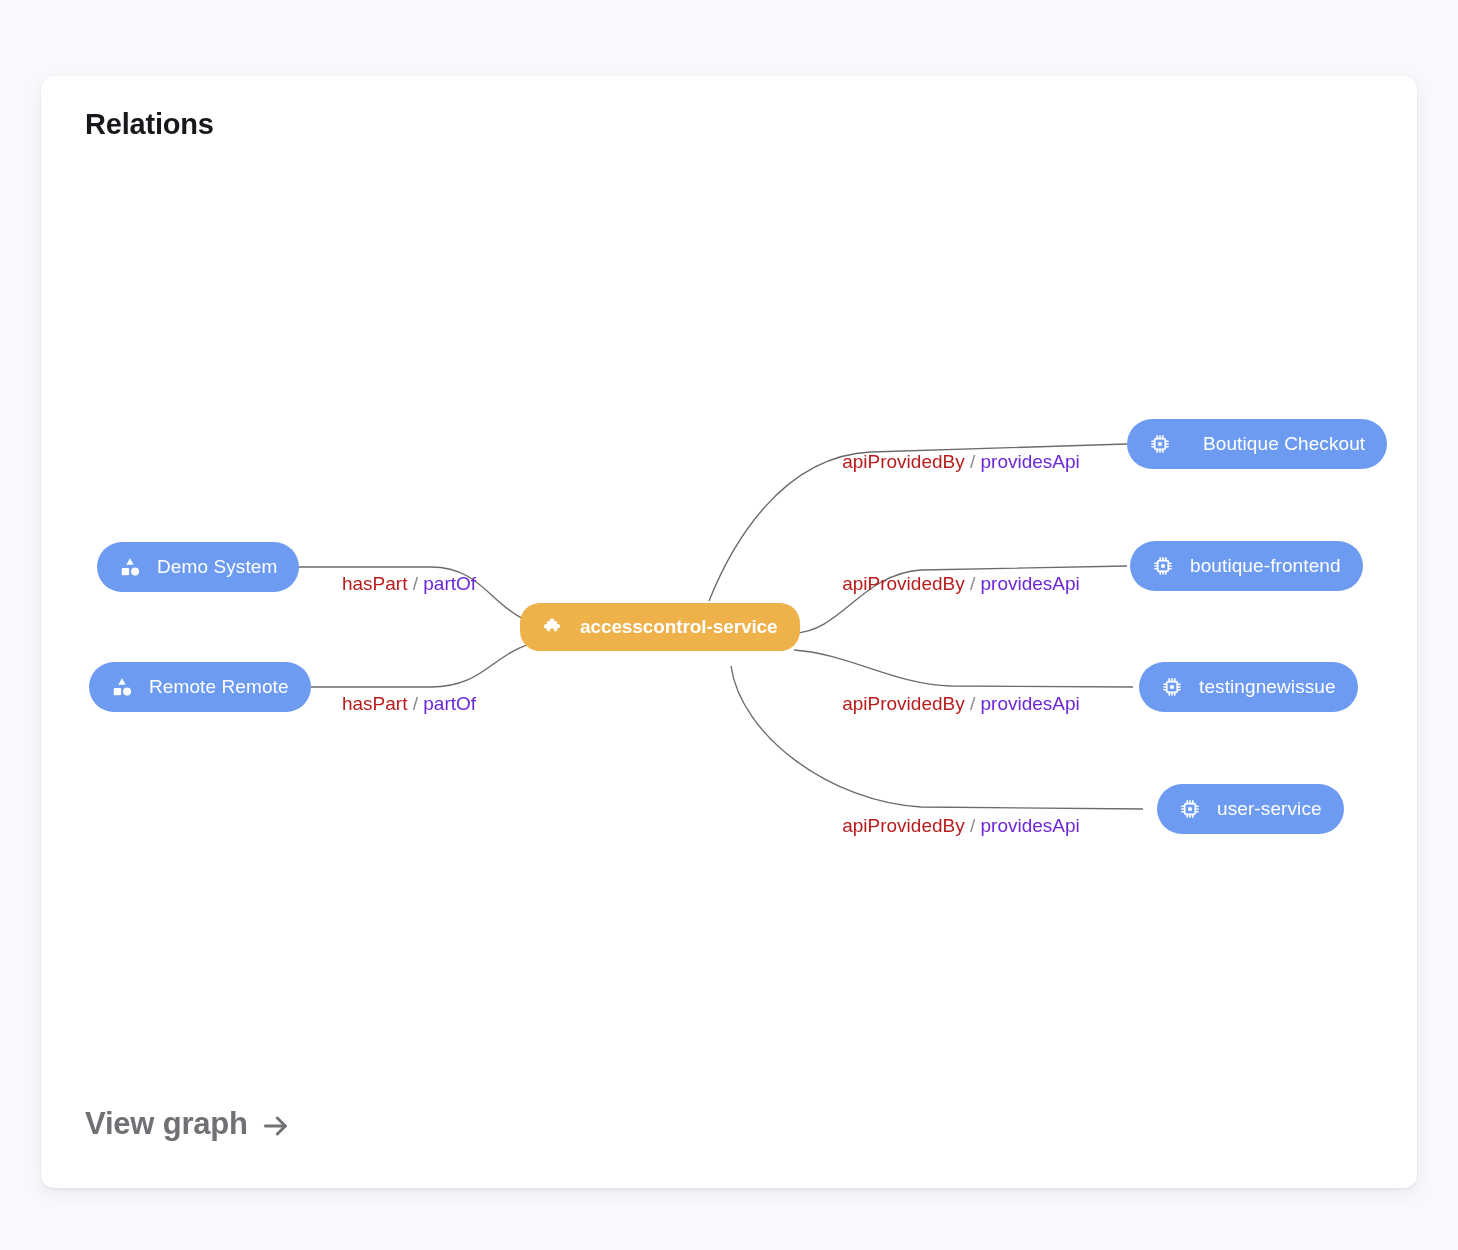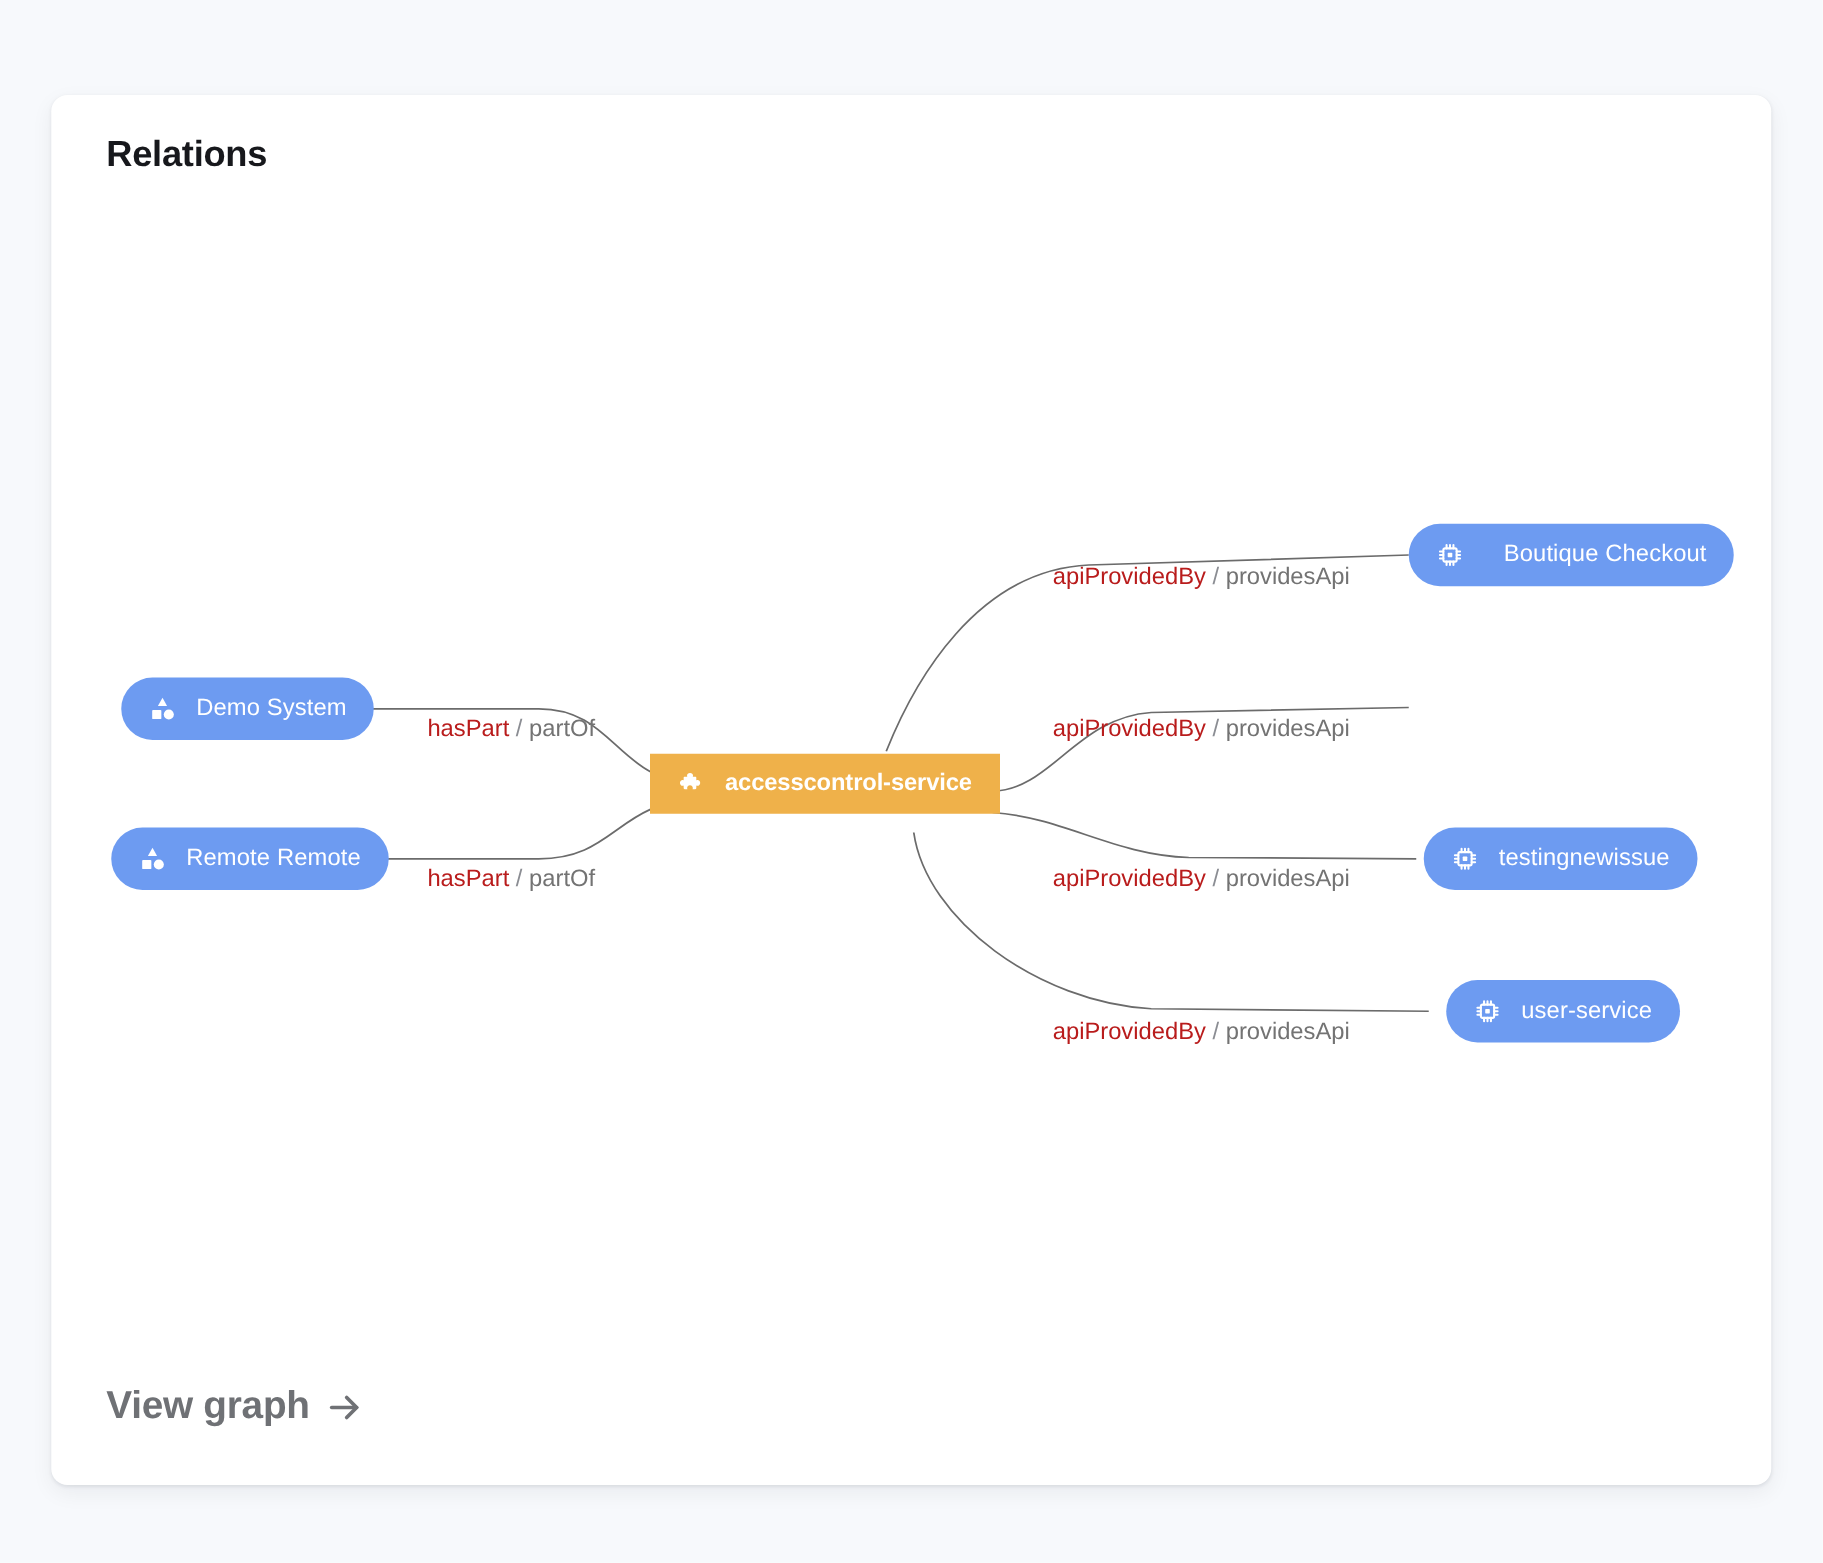--- a/index.html
+++ b/index.html
@@ -71,21 +71,21 @@
   .node-kind {
     background: #6d9bf1;
     font-size: 19px;
     letter-spacing: 0.1px;
   }
   .node-center {
     background: #efb14a;
     font-size: 19px;
     font-weight: bold;
     height: 48px;
-    border-radius: 0;
+    border-radius: 20px;
     letter-spacing: -0.1px;
   }
   .node-icon {
     display: inline-flex;
     align-items: center;
     justify-content: center;
     width: 22px;
     height: 22px;
     margin-right: 16px;
     flex: 0 0 auto;
@@ -95,21 +95,21 @@
 
   .edge-label {
     position: absolute;
     font-size: 19px;
     white-space: nowrap;
     transform: translate(-50%, -50%);
     color: #1b1c20;
   }
   .edge-label .fwd { color: #b91c1c; }
   .edge-label .sep { color: #8b8d93; }
-  .edge-label .rev { color: #737373; }
+  .edge-label .rev { color: #6d28d9; }
 
   .view-graph {
     position: absolute;
     left: 44px;
     top: 1030px;
     display: inline-flex;
     align-items: flex-end;
     gap: 12px;
     font-size: 31px;
     font-weight: bold;
@@ -183,20 +183,30 @@
         <span class="node-icon">
           <svg viewBox="0 0 24 24" width="22" height="22" fill="none" stroke="#ffffff" stroke-width="1.8" stroke-linecap="round">
             <rect x="6.2" y="6.2" width="11.6" height="11.6" rx="1.4"></rect>
             <rect x="10" y="10" width="4" height="4" rx="0.6" fill="#ffffff" stroke="none"></rect>
             <path d="M9 3.2v3M12 3.2v3M15 3.2v3M9 17.8v3M12 17.8v3M15 17.8v3M3.2 9h3M3.2 12h3M3.2 15h3M17.8 9h3M17.8 12h3M17.8 15h3"></path>
           </svg>
         </span>
         <span class="node-label">Boutique Checkout</span>
       </div>
 
+      <div class="node node-kind" style="left:1089px; top:465px;">
+        <span class="node-icon">
+          <svg viewBox="0 0 24 24" width="22" height="22" fill="none" stroke="#ffffff" stroke-width="1.8" stroke-linecap="round">
+            <rect x="6.2" y="6.2" width="11.6" height="11.6" rx="1.4"></rect>
+            <rect x="10" y="10" width="4" height="4" rx="0.6" fill="#ffffff" stroke="none"></rect>
+            <path d="M9 3.2v3M12 3.2v3M15 3.2v3M9 17.8v3M12 17.8v3M15 17.8v3M3.2 9h3M3.2 12h3M3.2 15h3M17.8 9h3M17.8 12h3M17.8 15h3"></path>
+          </svg>
+        </span>
+        <span class="node-label">boutique-frontend</span>
+      </div>
 
       <div class="node node-kind" style="left:1116px; top:708px;">
         <span class="node-icon">
           <svg viewBox="0 0 24 24" width="22" height="22" fill="none" stroke="#ffffff" stroke-width="1.8" stroke-linecap="round">
             <rect x="6.2" y="6.2" width="11.6" height="11.6" rx="1.4"></rect>
             <rect x="10" y="10" width="4" height="4" rx="0.6" fill="#ffffff" stroke="none"></rect>
             <path d="M9 3.2v3M12 3.2v3M15 3.2v3M9 17.8v3M12 17.8v3M15 17.8v3M3.2 9h3M3.2 12h3M3.2 15h3M17.8 9h3M17.8 12h3M17.8 15h3"></path>
           </svg>
         </span>
         <span class="node-label">user-service</span>

